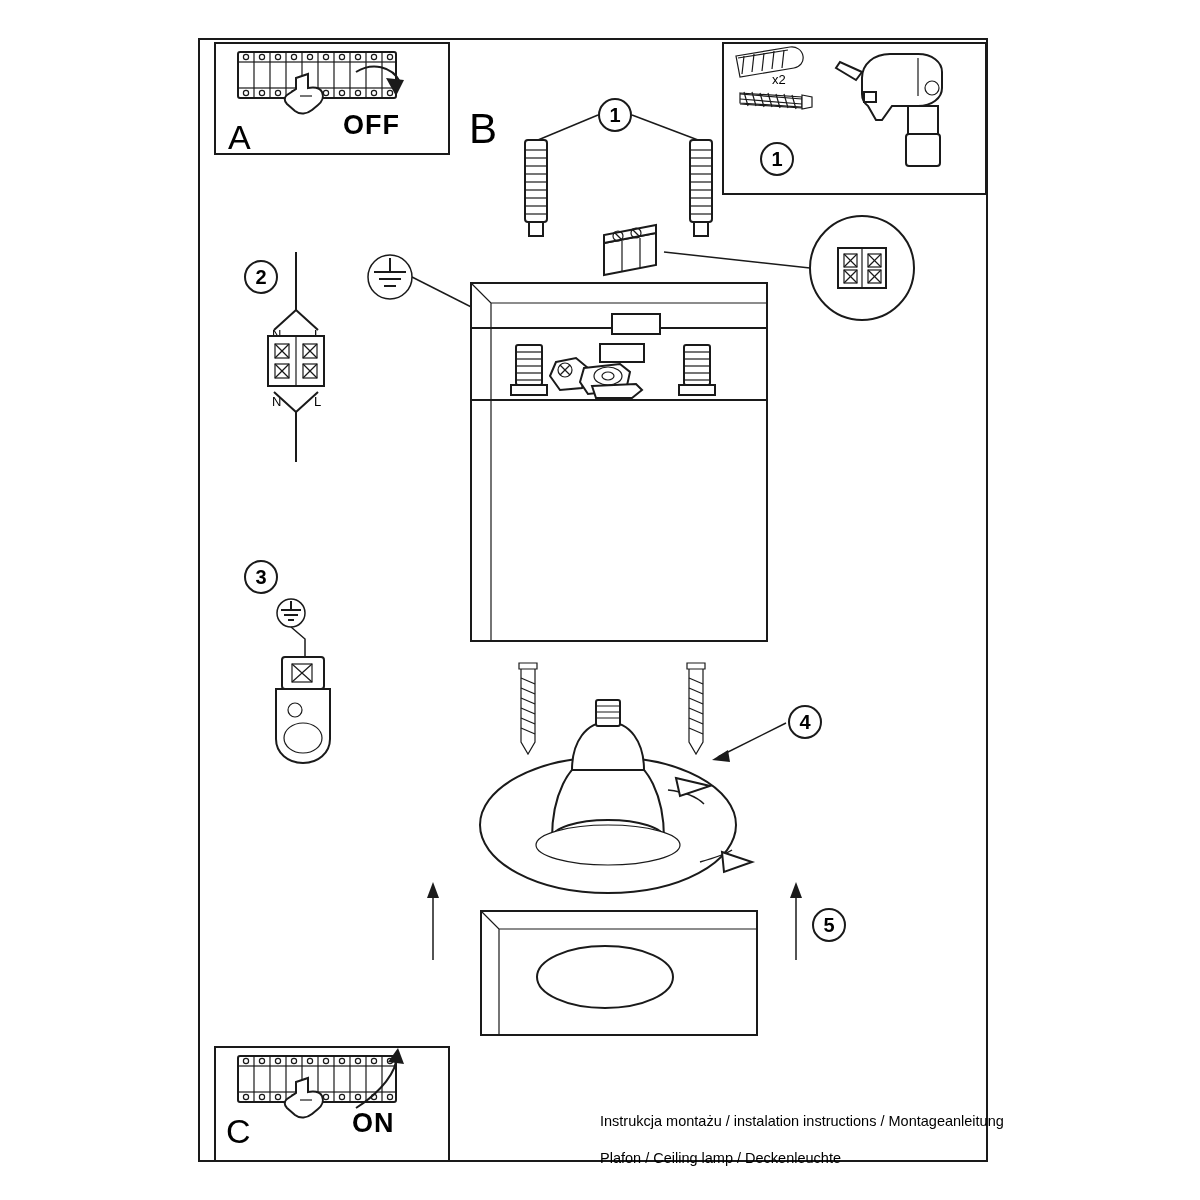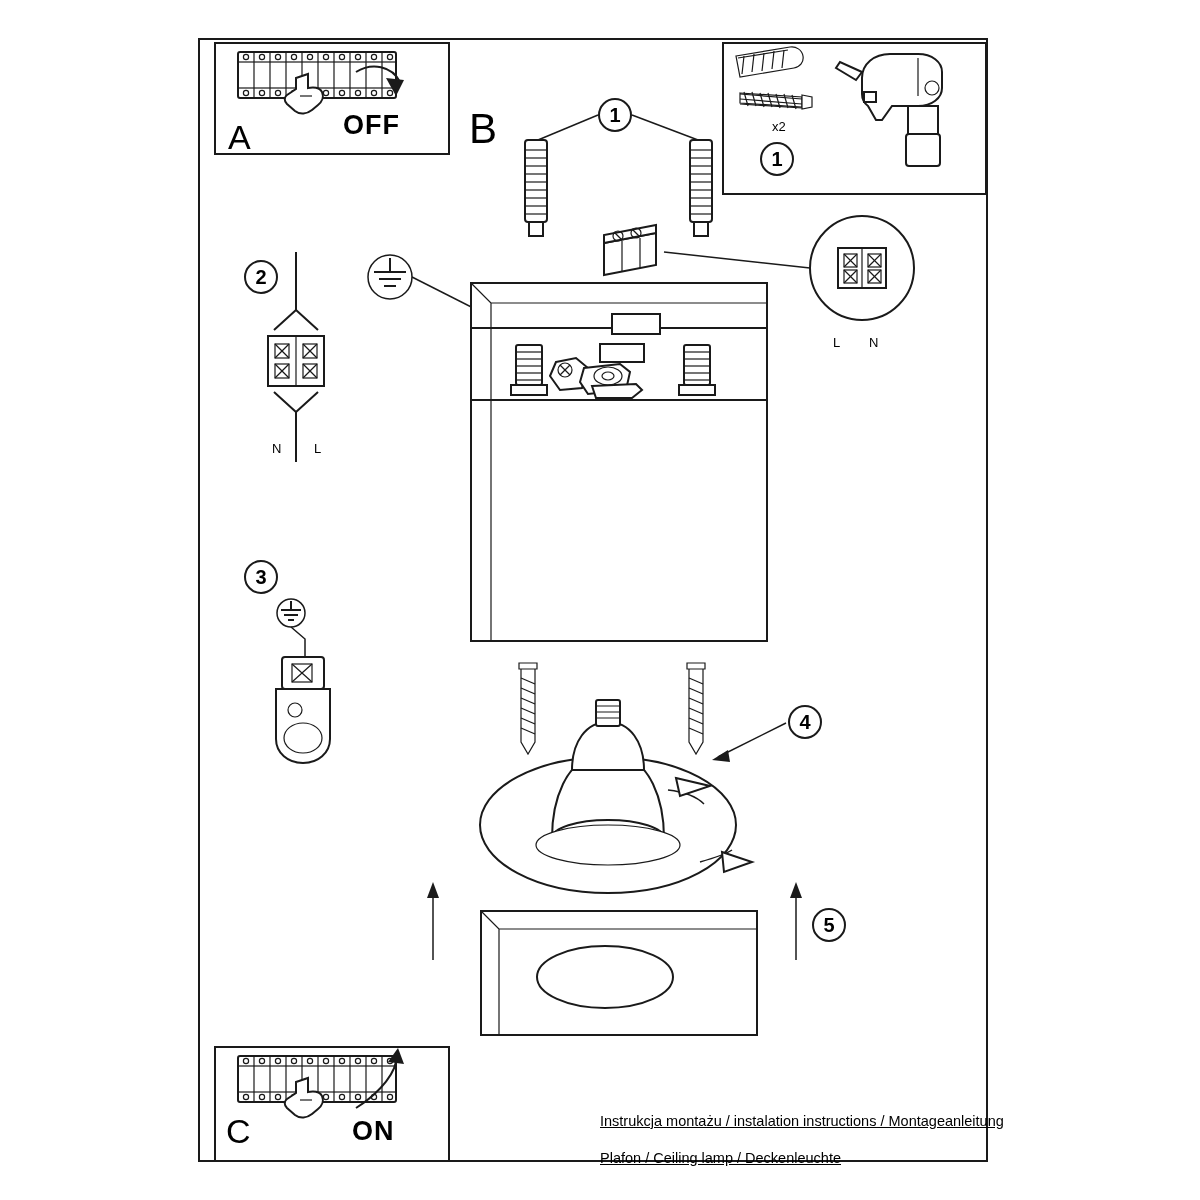--- a/index.html
+++ b/index.html
@@ -9,22 +9,22 @@
   .frame { position:absolute; border:2px solid #1a1a1a; box-sizing:border-box; }
 
   .label-letter { position:absolute; font-size:34px; font-weight:400; letter-spacing:0; }
   .label-word   { position:absolute; font-size:27px; font-weight:700; letter-spacing:1px; }
 
   .circnum {
     position:absolute; width:34px; height:34px; border:2px solid #1a1a1a;
     border-radius:50%; box-sizing:border-box; display:flex; align-items:center;
     justify-content:center; font-size:20px; font-weight:700; background:#fff;
   }
-  .small-text { position:absolute; font-size:13px;margin-top:47px; }
-  .footer-text { position:absolute; font-size:14.5px; line-height:22px;text-decoration:underline; }
+  .small-text { position:absolute; font-size:13px; }
+  .footer-text { position:absolute; font-size:14.5px; line-height:22px; }
 
   svg.layer { position:absolute; left:0; top:0; width:1200px; height:1200px; pointer-events:none; }
   .st { fill:none; stroke:#1a1a1a; stroke-width:2; }
   .st-thin { fill:none; stroke:#1a1a1a; stroke-width:1.2; }
   .st-thin2 { fill:none; stroke:#1a1a1a; stroke-width:1.5; }
   .fillw { fill:#ffffff; stroke:#1a1a1a; stroke-width:2; }
   .fillw-thin { fill:#ffffff; stroke:#1a1a1a; stroke-width:1.2; }
   .fillblk { fill:#1a1a1a; stroke:none; }
 </style>
 </head>
@@ -37,21 +37,21 @@
   <div class="frame" style="left:214px; top:42px; width:236px; height:113px;"></div>
 
   <div class="frame" style="left:722px; top:42px; width:265px; height:153px;"></div>
 
   <div class="frame" style="left:214px; top:1046px; width:236px; height:116px;"></div>
 
   <div class="label-letter" style="left:228px; top:118px;">A</div>
   <div class="label-word" style="left:343px; top:110px;">OFF</div>
   <div class="label-letter" style="left:469px; top:105px; font-size:42px;">B</div>
   <div class="label-letter" style="left:226px; top:1112px;">C</div>
-  <div class="label-word" style="left:352px; top:1108px;margin-top:8px;">ON</div>
+  <div class="label-word" style="left:352px; top:1108px;">ON</div>
 
   <div class="circnum" style="left:598px; top:98px;">
       <span>1</span>
     </div>
   <div class="circnum" style="left:760px; top:142px;">
       <span>1</span>
     </div>
   <div class="circnum" style="left:244px; top:260px;">
       <span>2</span>
     </div>

